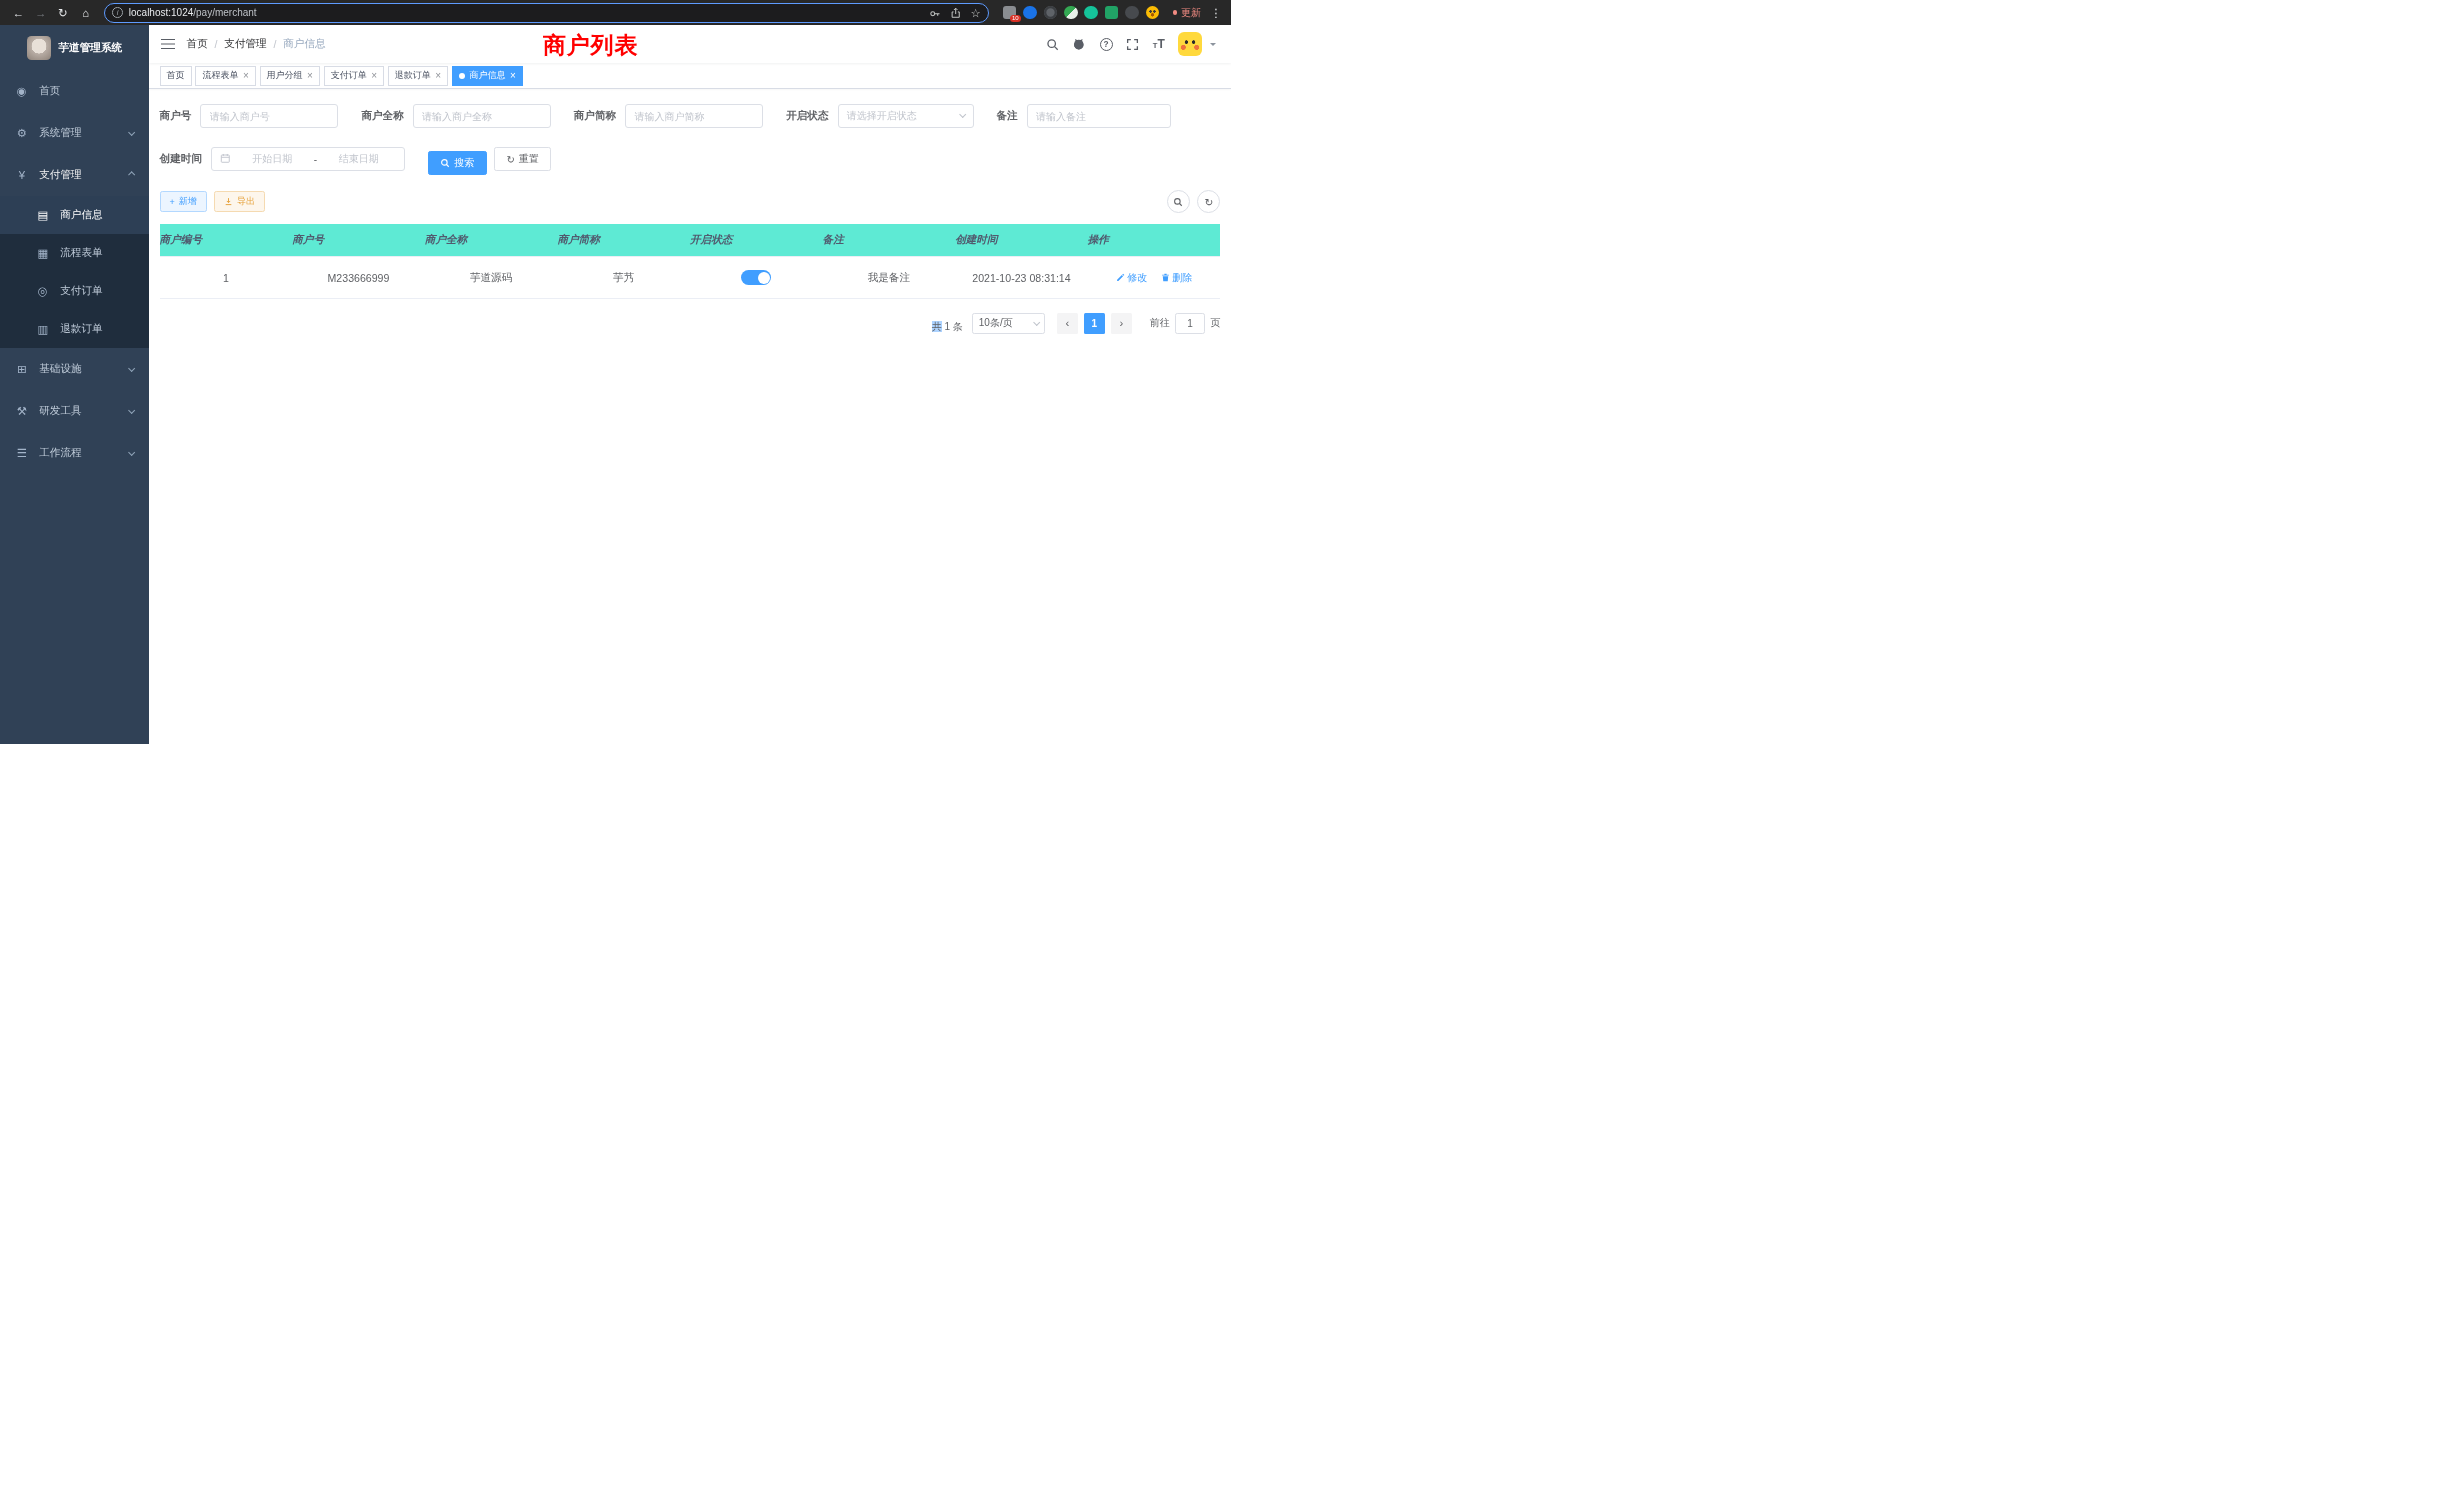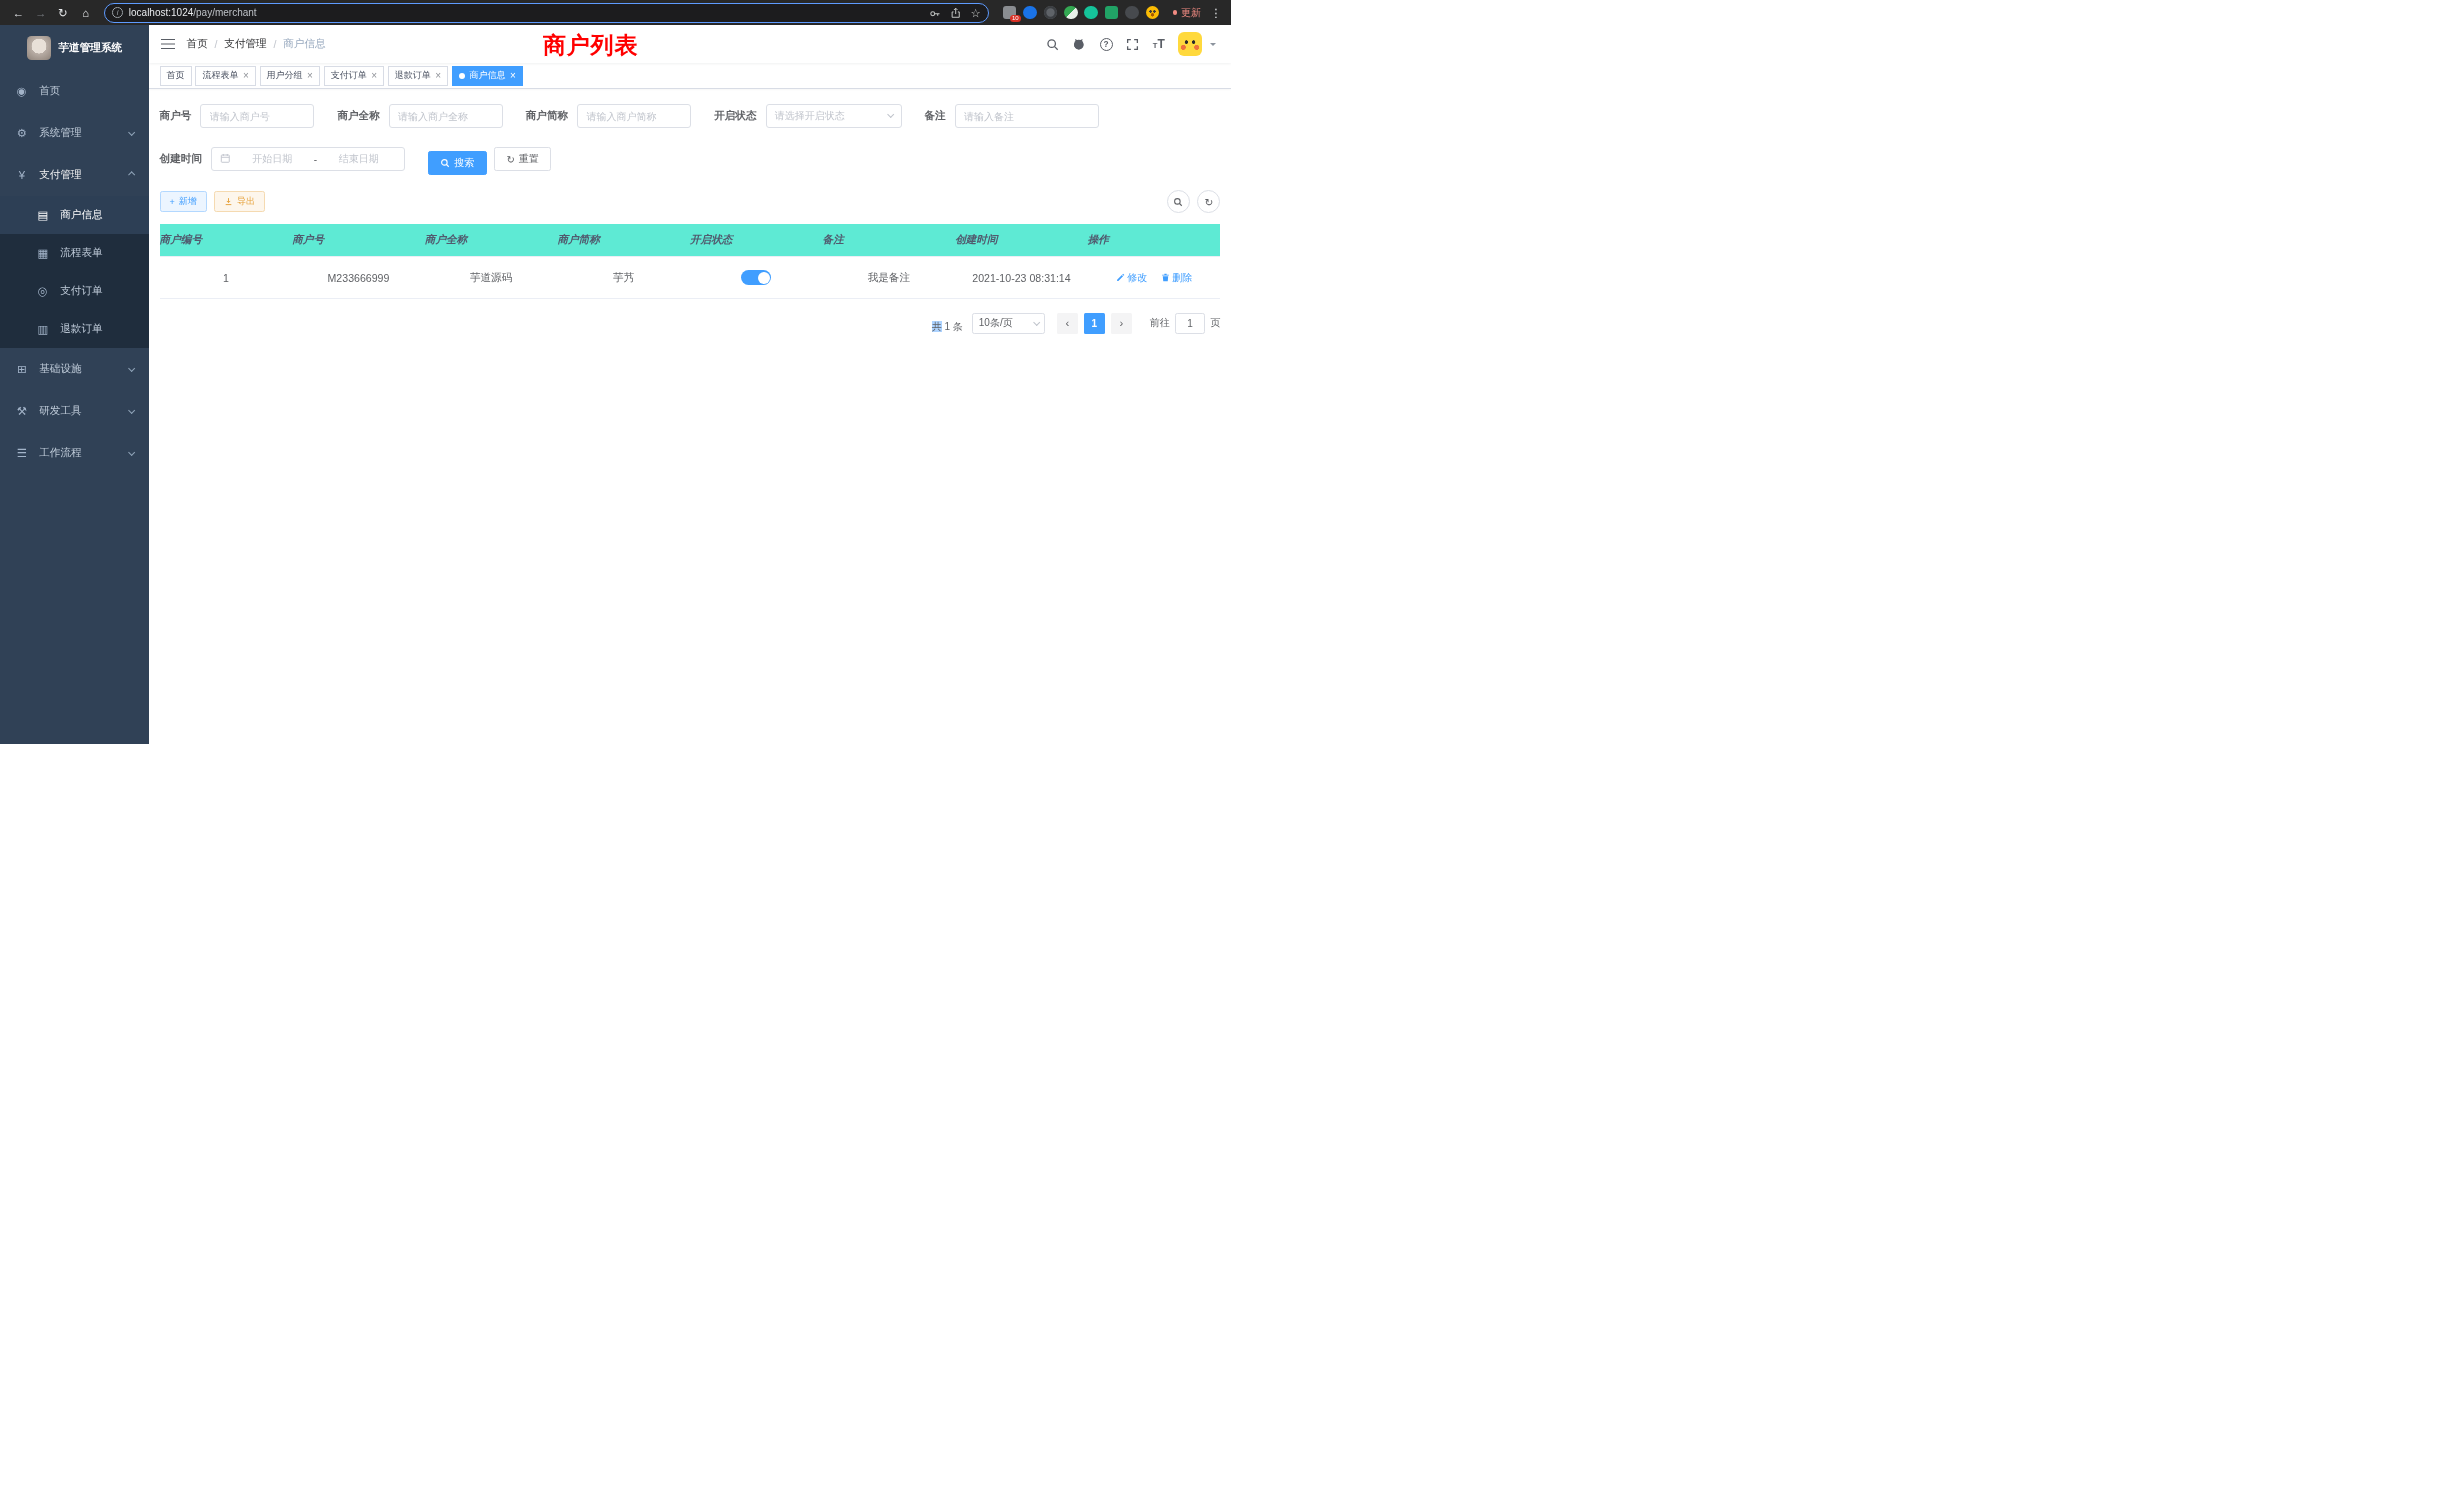--- a/index.html
+++ b/index.html
@@ -100,21 +100,21 @@
   .f-item { display:flex; align-items:center; margin-right:23px; }
   .f-label { font-size:10.6px; font-weight:700; color:#606266; padding-right:9px; white-space:nowrap; }
   .el-input { height:24px; border:0.8px solid #dcdfe6; border-radius:3px; background:#fff;
               display:flex; align-items:center; padding:0 8.3px; gap:4.5px; }
   .el-input input { border:none; outline:none; width:100%; font-size:10px; color:#606266;
                     font-family:inherit; background:transparent; }
   .el-input input::placeholder { color:#c0c4cc; }
   .ph { color:#c0c4cc; font-size:10px; white-space:nowrap; }
   .sel-caret { width:5.3px; height:5.3px; border-right:1px solid #c0c4cc; border-bottom:1px solid #c0c4cc;
                transform:rotate(45deg) translateY(-1.5px); margin-left:auto; }
-  .w170 { width:114px; } .w180 { width:136px; } .w190 { width:144px; }
+  .w170 { width:138px; } .w180 { width:136px; } .w190 { width:144px; }
   .date-range { width:194px; }
   .date-range .ph { flex:1; text-align:center; }
   .date-sep { color:#606266; font-size:10px; }
 
   .btn { height:24px; display:inline-flex; align-items:center; gap:3.8px; padding:0 11.4px; cursor:pointer;
          border-radius:2.3px; border:0.8px solid #dcdfe6; background:#fff; color:#606266; font-size:10px; }
   .btn-primary { background:#409EFF; border-color:#409EFF; color:#fff;margin-top:8px; }
   .btn svg { display:block; }
   .ml10 { margin-left:7.6px; }
 

